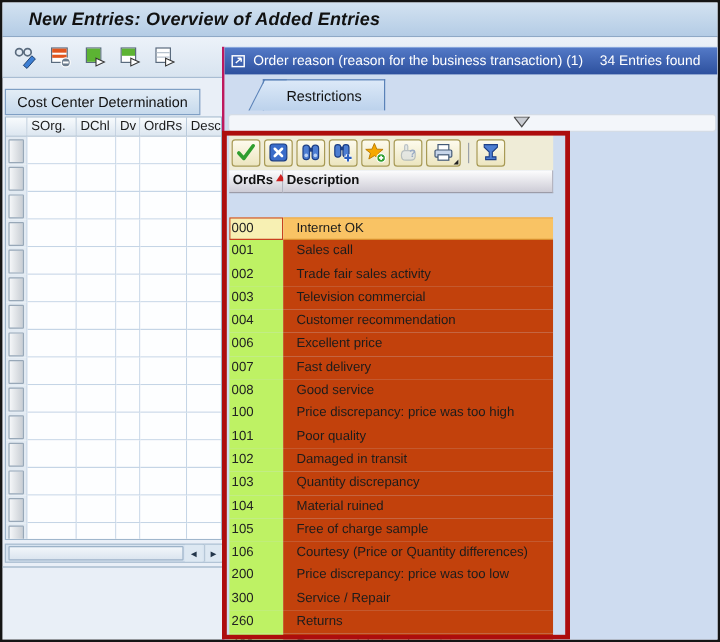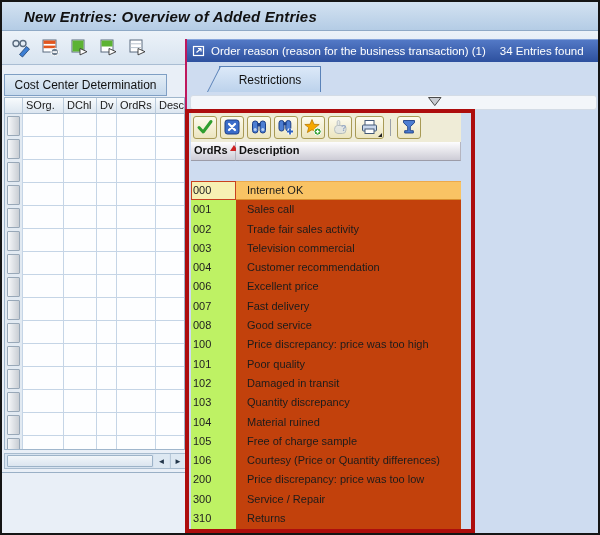--- a/index.html
+++ b/index.html
@@ -525,21 +525,21 @@
         </div>
         <div class="vh-row">
           <div class="vh-code">200</div>
           <div class="vh-desc">Price discrepancy: price was too low</div>
         </div>
         <div class="vh-row">
           <div class="vh-code">300</div>
           <div class="vh-desc">Service / Repair</div>
         </div>
         <div class="vh-row">
-          <div class="vh-code">310</div>
+          <div class="vh-code">260</div>
           <div class="vh-desc">Returns</div>
         </div>
         <div class="vh-row">
           <div class="vh-code">400</div>
           <div class="vh-desc">Run schedule header exists</div>
         </div>
       </div>
   </div>
 
   <div class="red-box"></div>

